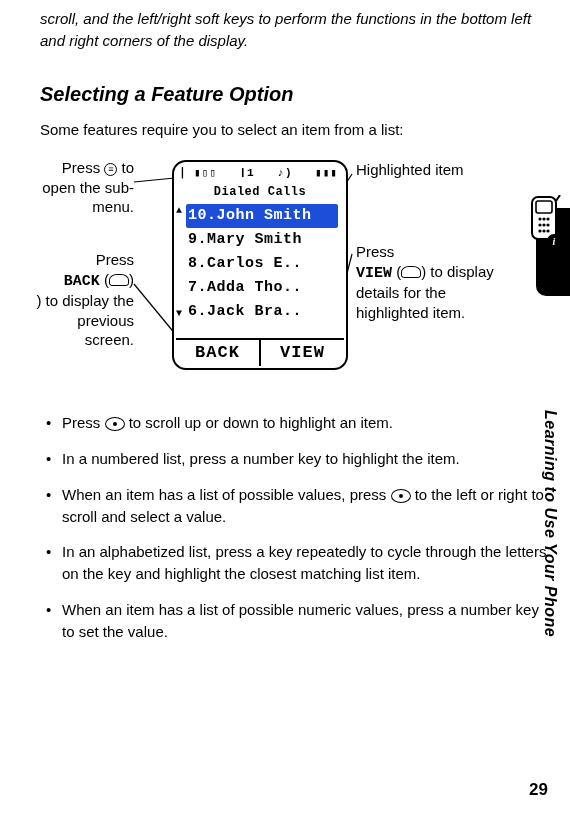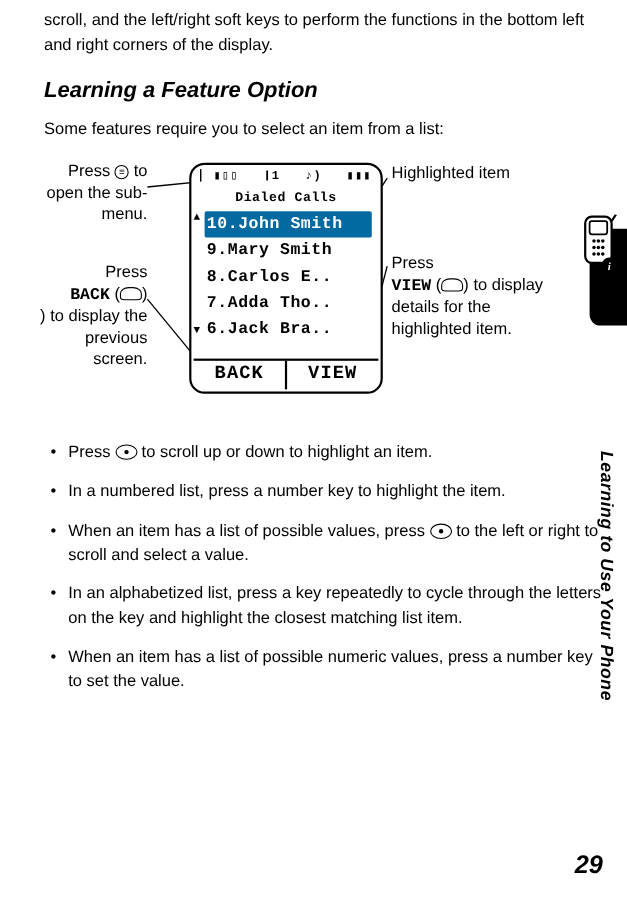--- a/index.html
+++ b/index.html
@@ -12,21 +12,22 @@
       height: 821px;
       font-family: Arial, Helvetica, sans-serif;
       font-size: 15px;
       line-height: 1.45;
       color: #000;
       background: #fff;
       padding: 8px 20px 20px 40px;
       position: relative;
     }
     .intro-fragment {
-      margin-bottom: 16px;
+      margin-bottom: 28px;
+      font-style: italic;
     }
     h2.section-heading {
       font-style: italic;
       font-weight: bold;
       font-size: 20px;
       margin-bottom: 10px;
     }
     .lead {
       margin-bottom: 14px;
     }
@@ -72,21 +73,21 @@
     .phone-row {
       font-size: 15px;
       letter-spacing: 0.5px;
       height: 24px;
       line-height: 24px;
       white-space: nowrap;
       overflow: hidden;
     }
     .phone-row.highlight {
       color: #fff;
-      background: #0369a1;
+      background: #1d4ed8;
       padding-left: 2px;
       margin-left: -2px;
       border-radius: 2px;
     }
     .scroll-up, .scroll-down {
       position: absolute;
       left: -2px;
       font-size: 10px;
     }
     .scroll-up { top: 0; }
@@ -212,31 +213,30 @@
       writing-mode: vertical-rl;
       font-style: italic;
       font-weight: bold;
       font-size: 16px;
       letter-spacing: 0.5px;
     }
     .page-num {
       position: absolute;
       right: 22px;
       bottom: 18px;
-      font-style: italic;
       font-weight: bold;
-      font-size: 23px;
+      font-size: 17px;
     }
   </style>
 </head>
 <body>
 
 <p class="intro-fragment">scroll, and the left/right soft keys to perform the functions in the bottom left and right corners of the display.</p>
 
-<h2 class="section-heading">Learning a Feature Option</h2>
+<h2 class="section-heading">Selecting a Feature Option</h2>
 
 <p class="lead">Some features require you to select an item from a list:</p>
 
 <div class="diagram">
   <svg class="lines">
     <line x1="94" y1="28" x2="175" y2="20" stroke="#000" stroke-width="1.2"></line>
     <line x1="94" y1="130" x2="155" y2="204" stroke="#000" stroke-width="1.2"></line>
     <line x1="312" y1="20" x2="290" y2="54" stroke="#000" stroke-width="1.2"></line>
     <line x1="312" y1="100" x2="285" y2="204" stroke="#000" stroke-width="1.2"></line>
   </svg>

